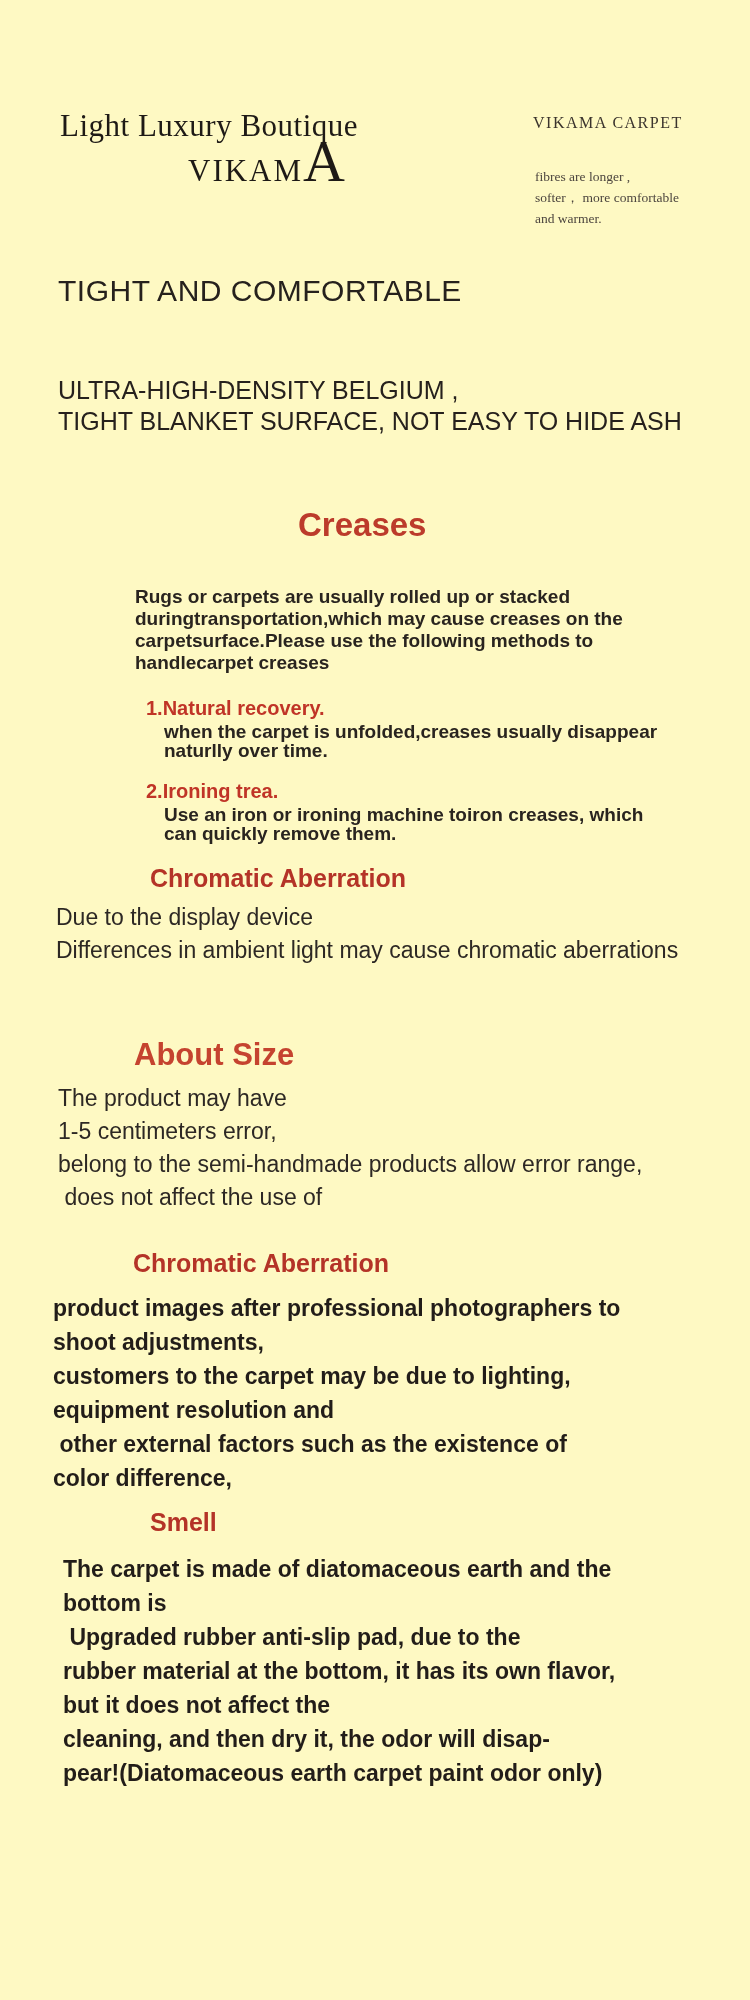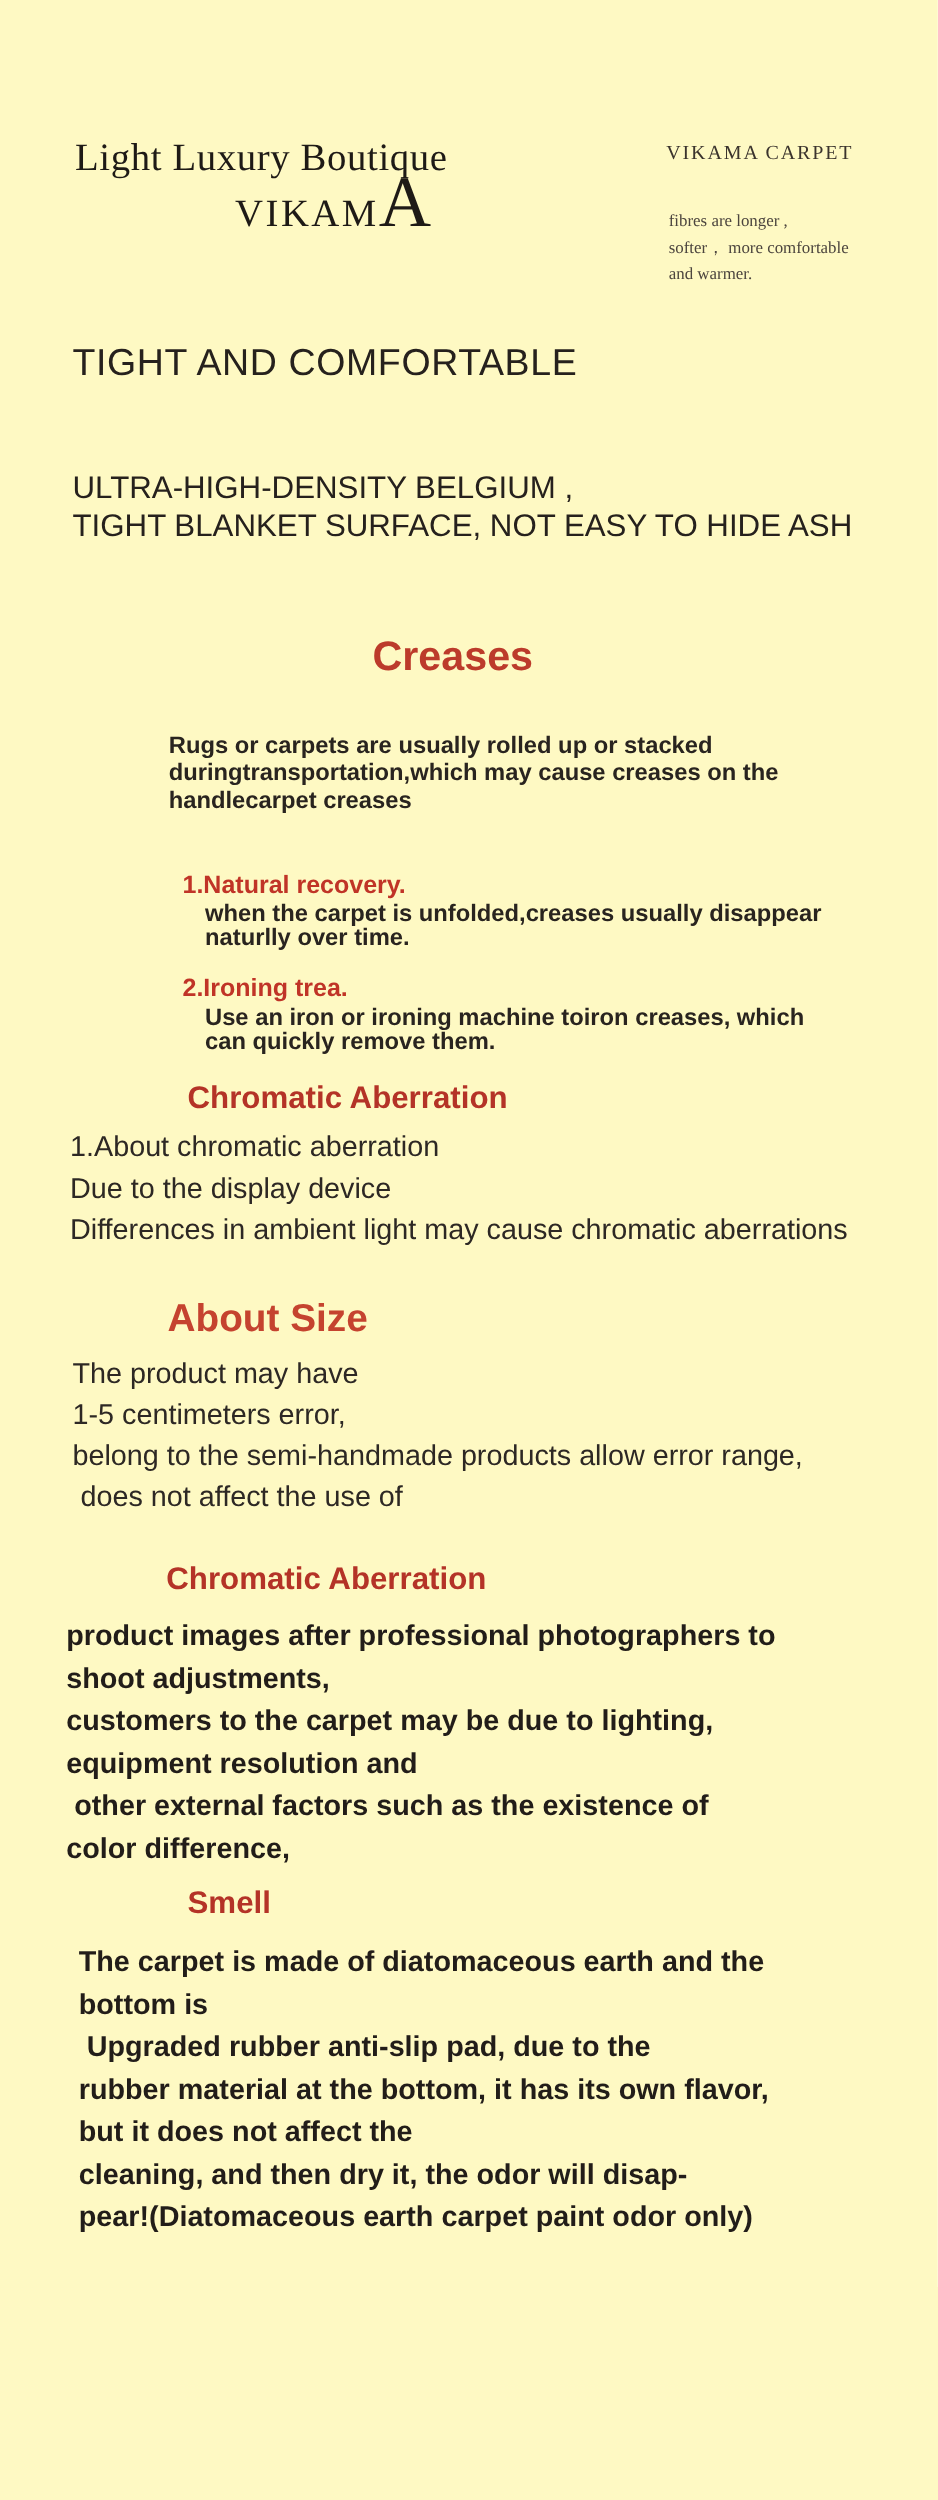--- a/index.html
+++ b/index.html
@@ -69,38 +69,38 @@
   <div class="abs headline line">TIGHT AND COMFORTABLE</div>
   <div class="abs introSub">
     <div class="line">ULTRA-HIGH-DENSITY BELGIUM ,</div>
     <div class="line">TIGHT BLANKET SURFACE, NOT EASY TO HIDE ASH</div>
   </div>
 
   <div class="abs creasesTitle line">Creases</div>
   <div class="abs creasesIntro">
     <div class="line">Rugs or carpets are usually rolled up or stacked</div>
     <div class="line">duringtransportation,which may cause creases on the</div>
+    <div class="line">carpetsurface.Please use the following methods to</div>
     <div class="line">handlecarpet creases</div>
   </div>
 
   <div class="abs itemLabel item1Label line">1.Natural recovery.</div>
   <div class="abs itemBody item1Body">
     <div class="line">when the carpet is unfolded,creases usually disappear</div>
     <div class="line">naturlly over time.</div>
   </div>
 
   <div class="abs itemLabel item2Label line">2.Ironing trea.</div>
   <div class="abs itemBody item2Body">
     <div class="line">Use an iron or ironing machine toiron creases, which</div>
     <div class="line">can quickly remove them.</div>
   </div>
 
   <div class="abs secTitle ca1Title line">Chromatic Aberration</div>
   <div class="abs ca1Body">
-    <div class="line">1.About chromatic aberration</div>
     <div class="line">Due to the display device</div>
     <div class="line">Differences in ambient light may cause chromatic aberrations</div>
   </div>
 
   <div class="abs sizeTitle line">About Size</div>
   <div class="abs sizeBody">
     <div class="line">The product may have</div>
     <div class="line">1-5 centimeters error,</div>
     <div class="line">belong to the semi-handmade products allow error range,</div>
     <div class="line"> does not affect the use of</div>

